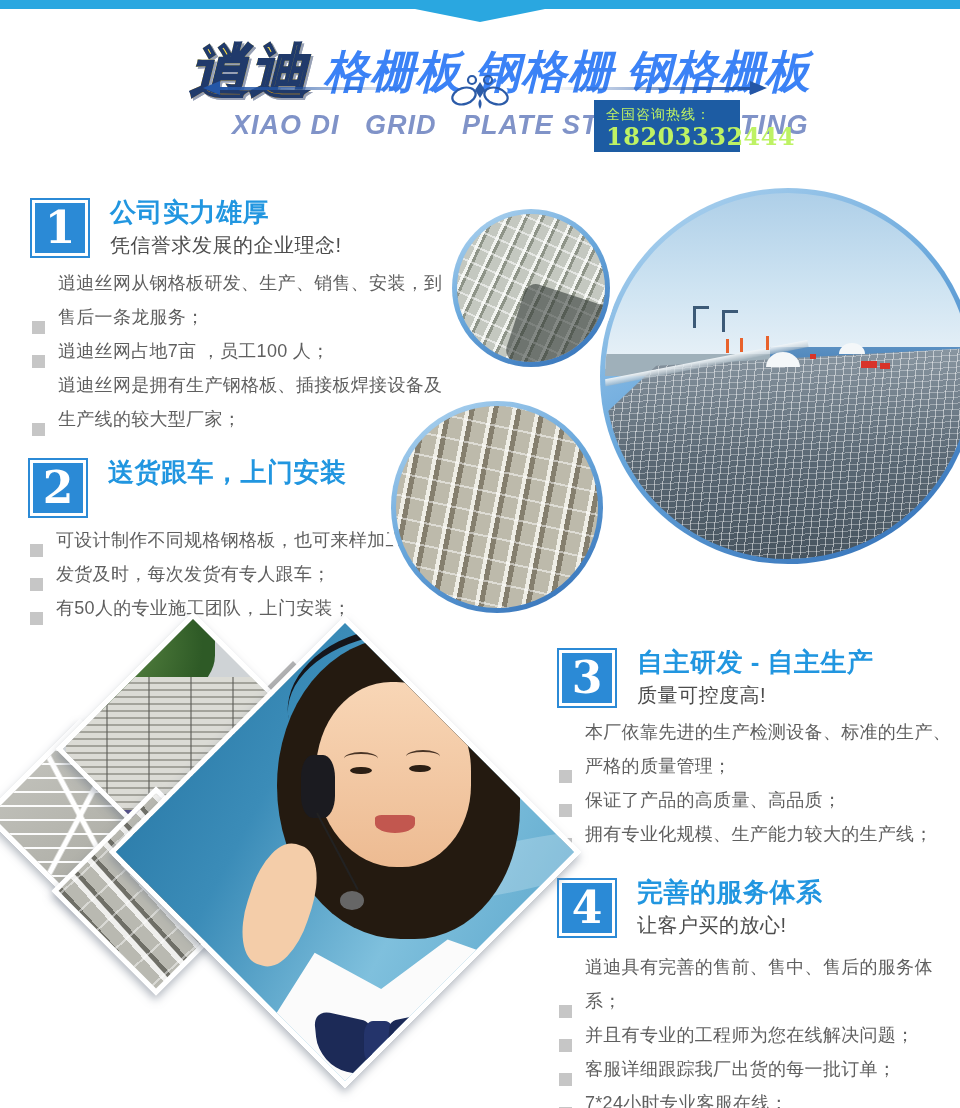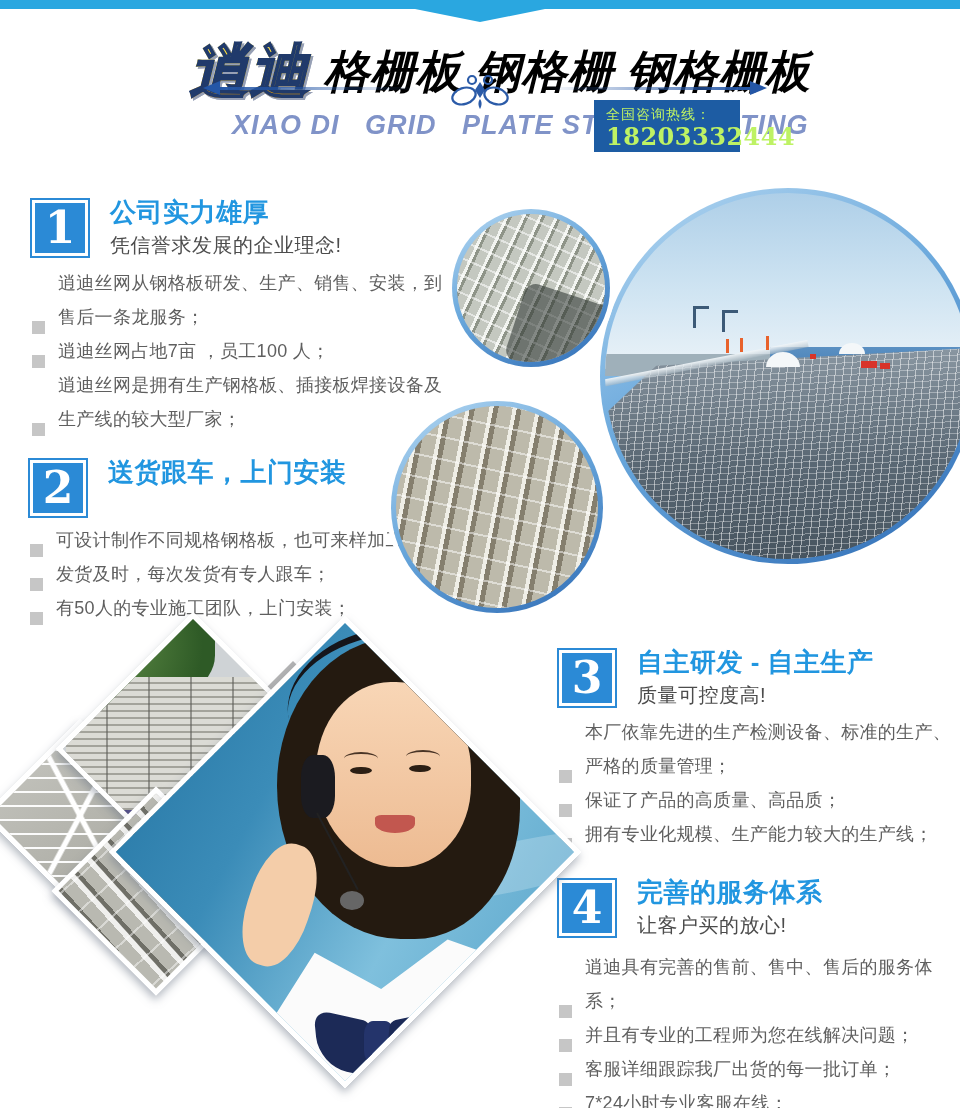--- a/index.html
+++ b/index.html
@@ -14,21 +14,21 @@
   
   .brand-row { position:absolute; left:190px; top:8px; width:640px; display:flex; align-items:flex-end; }
   .logo {
     font-size:58px; font-weight:900; font-style:italic; letter-spacing:2px;
     background:linear-gradient(#ffe65a 5%, #ffd400 45%, #f29d00 95%);
     -webkit-background-clip:text; background-clip:text; color:transparent;
     -webkit-text-stroke:2px #203a6b;
     filter:drop-shadow(2px 2px 0 rgba(25,45,90,.45));
     line-height:1.0; padding-right:14px;margin-top:34px;
   }
-  .headline { font-size:45px; font-weight:900; font-style:italic; color:#000000; letter-spacing:1px; line-height:1.15; padding-bottom:2px; }
+  .headline { font-size:45px; font-weight:900; font-style:italic; color:#3b82f6; letter-spacing:1px; line-height:1.15; padding-bottom:2px; }
 
   .arrow-line { position:absolute; height:3px; top:87px; }
   .arrow-line.left  { left:219px; width:200px; background:linear-gradient(to right, #2456a6, rgba(230,238,248,0)); }
   .arrow-line.right { left:545px; width:205px; background:linear-gradient(to left , #2456a6, rgba(230,238,248,0)); }
   .arrow-head { position:absolute; width:0; height:0; top:81px; }
   .arrow-head.left  { left:203px; border-top:7px solid transparent; border-bottom:7px solid transparent; border-right:17px solid #2456a6; }
   .arrow-head.right { left:750px; border-top:7px solid transparent; border-bottom:7px solid transparent; border-left:17px solid #2456a6; }
   .ornament { position:absolute; left:448px; top:72px; width:64px; height:38px; }
 
   .subheadline { position:absolute; left:232px; top:110px; font-size:27px; font-weight:700; font-style:italic;

